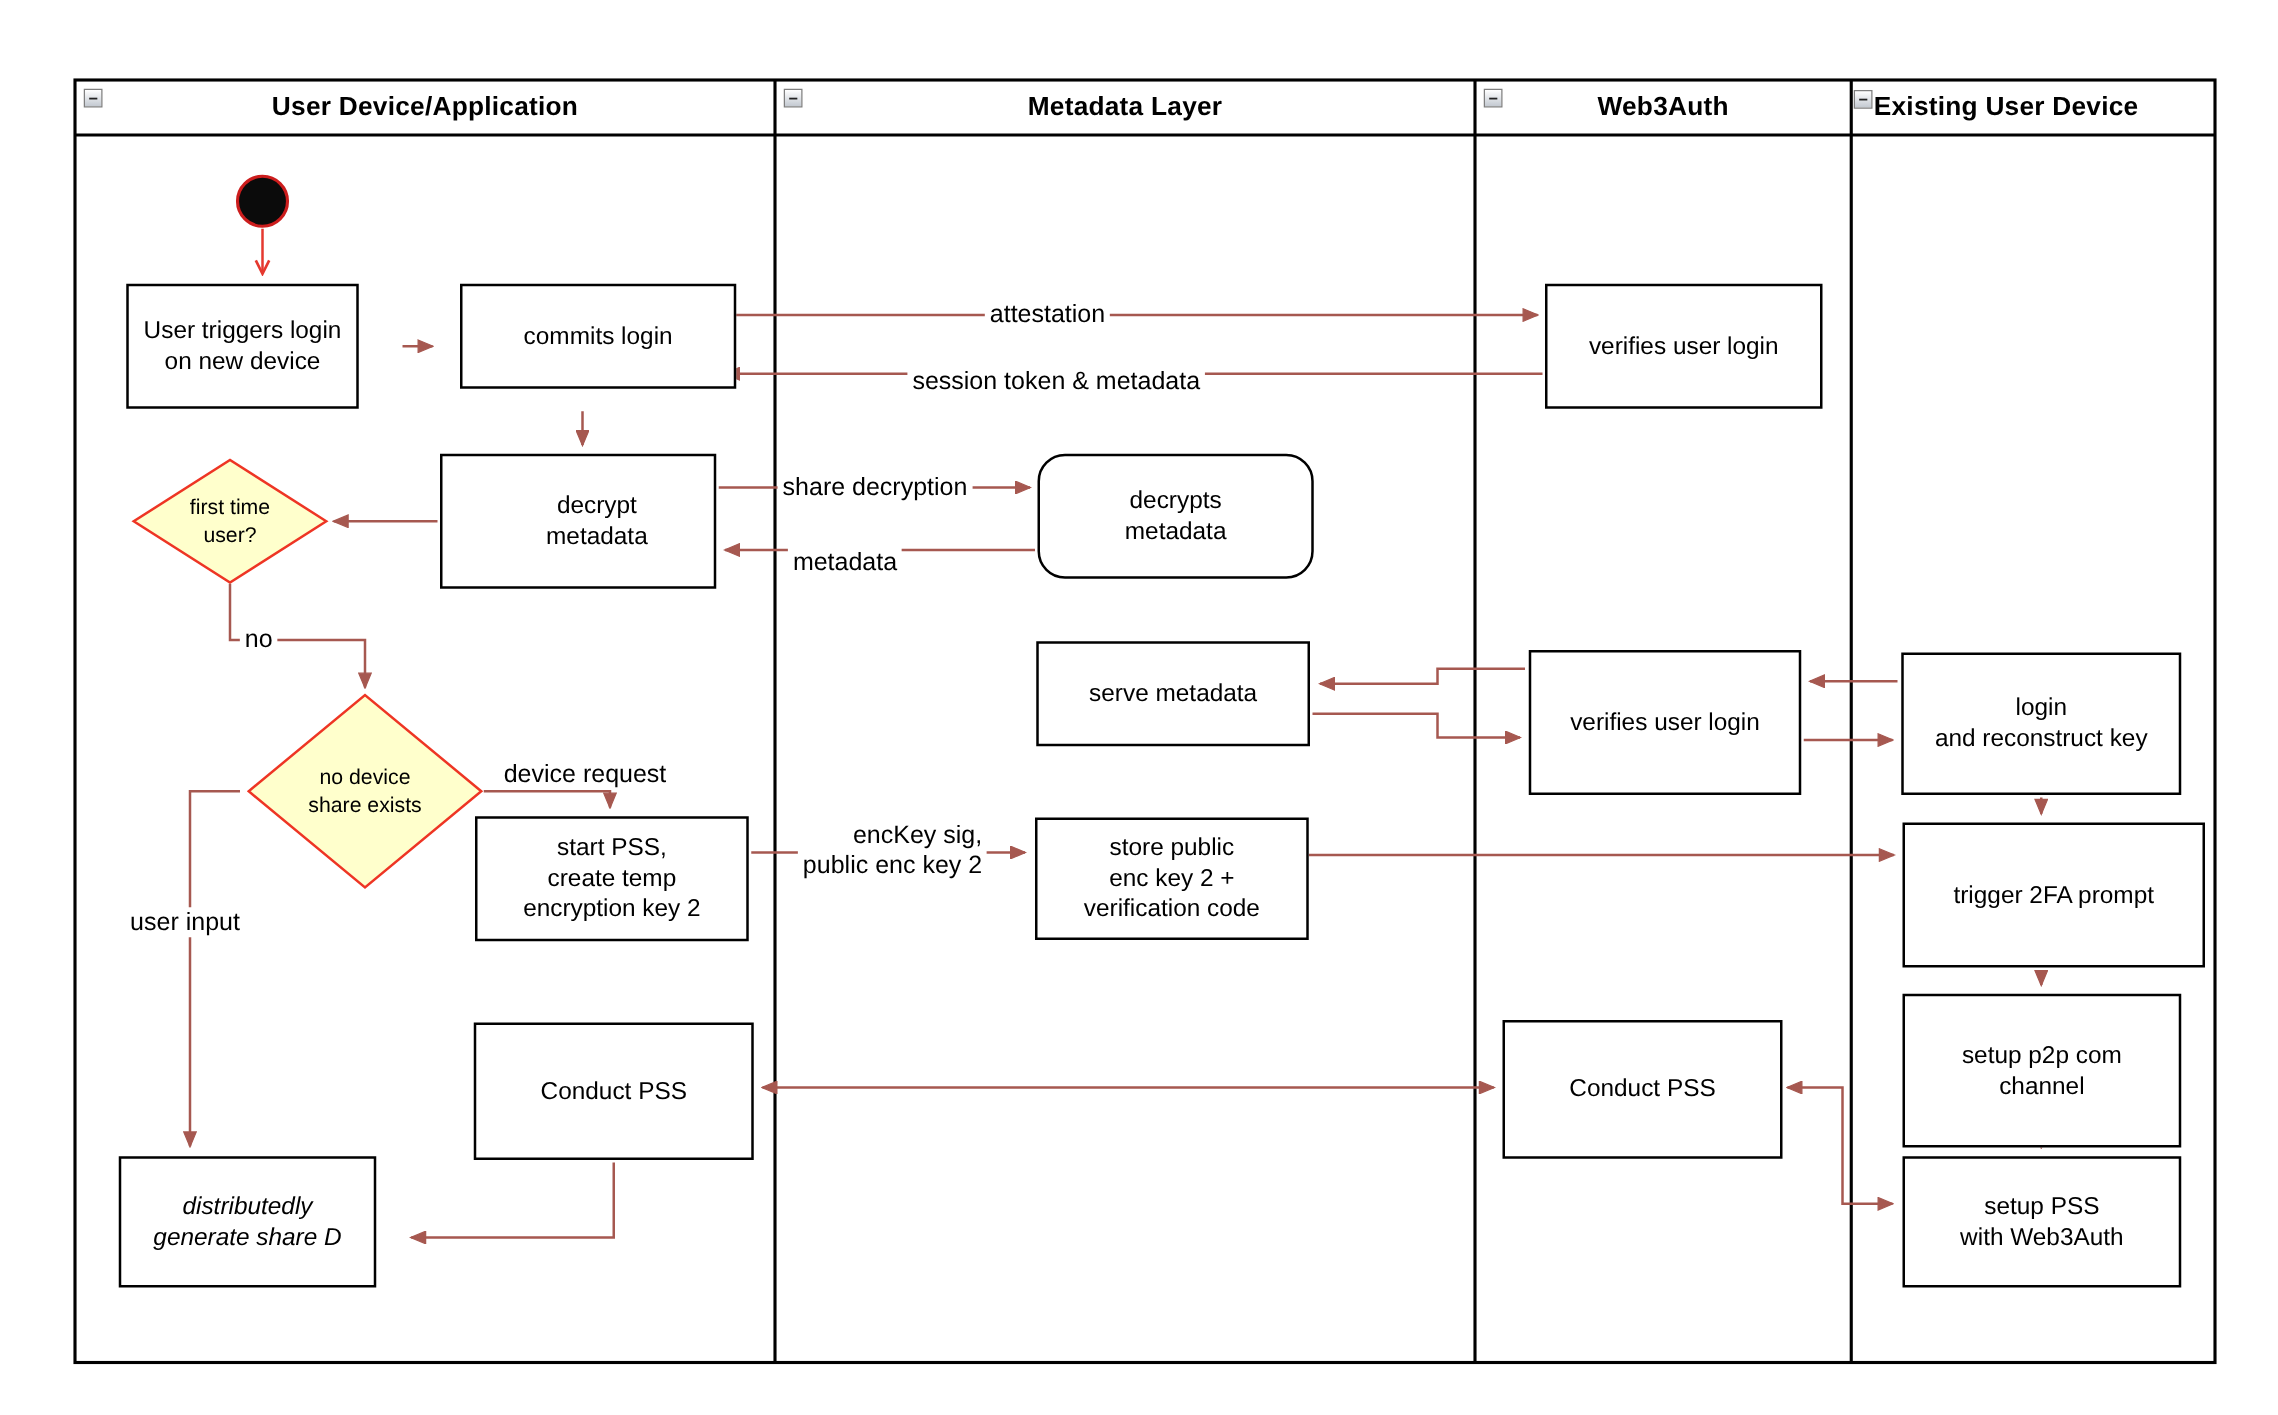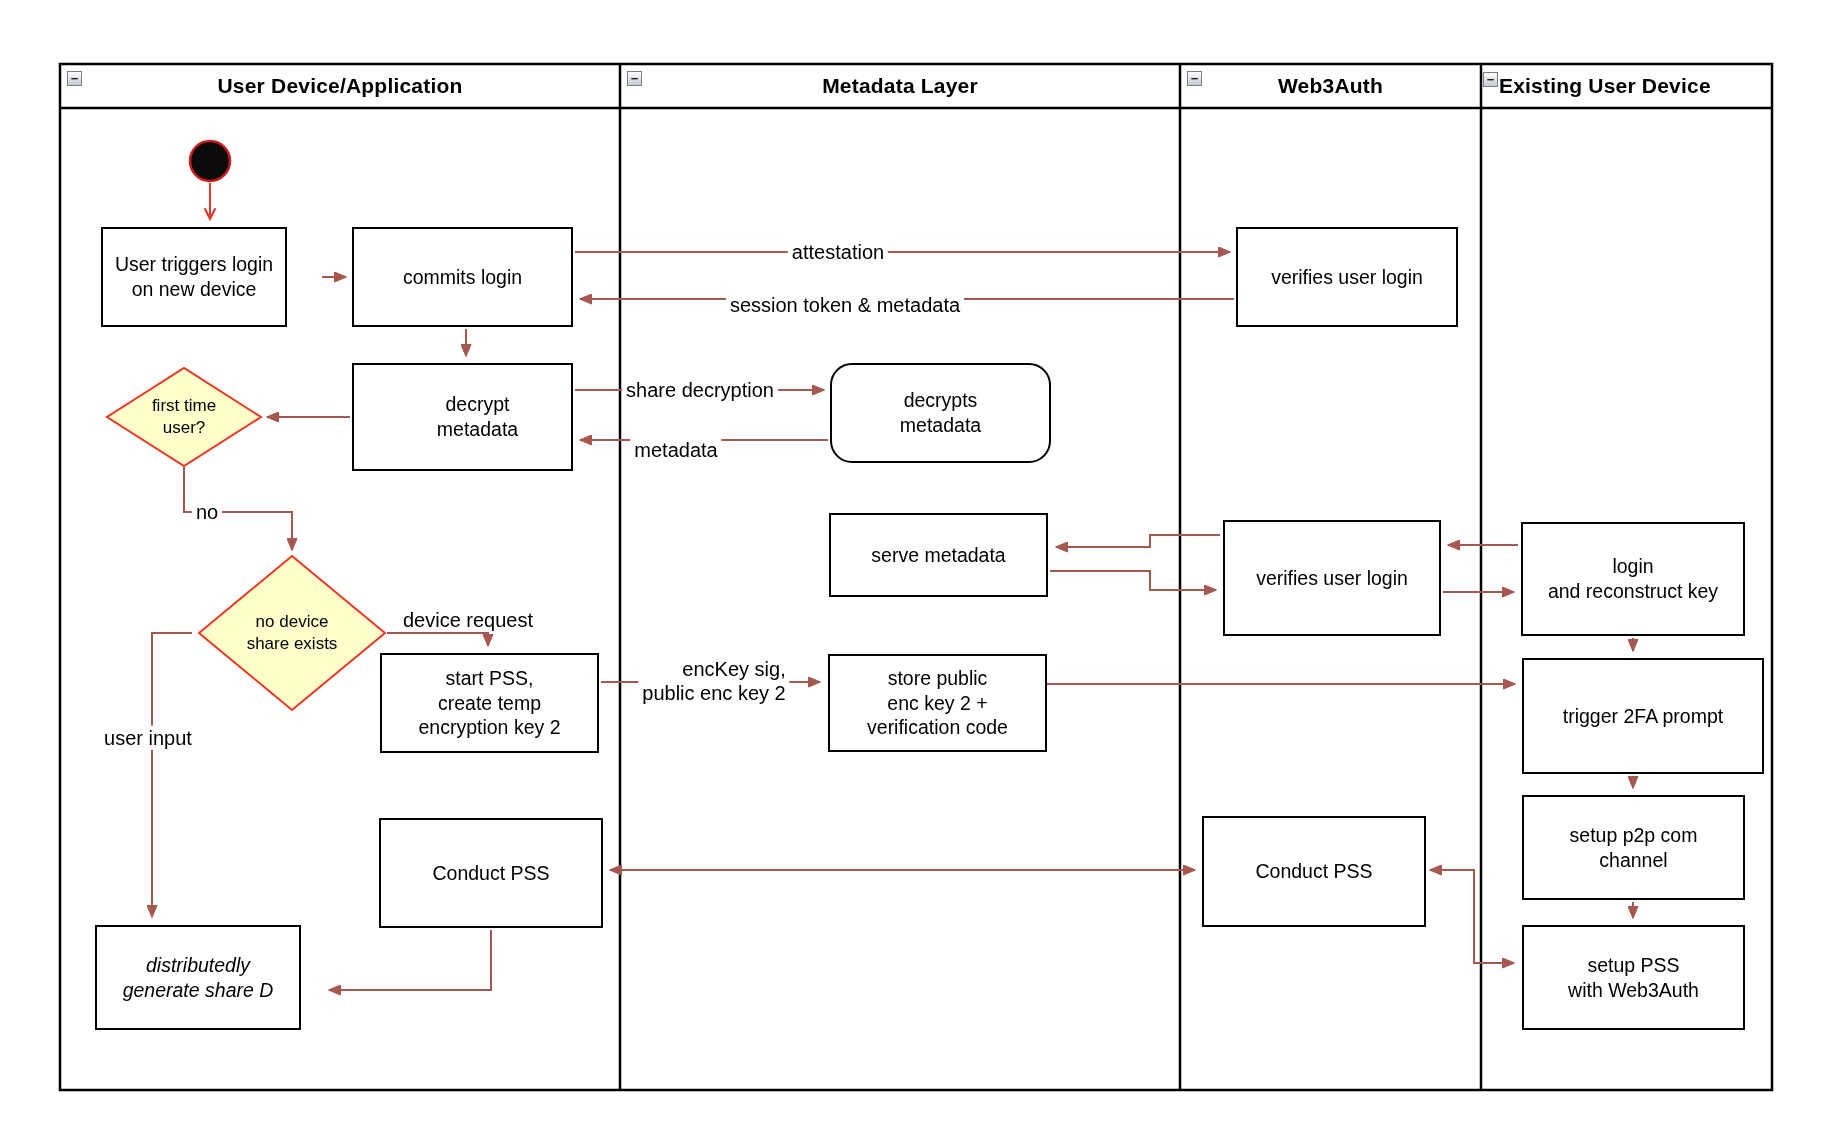--- a/index.html
+++ b/index.html
@@ -98,40 +98,40 @@
     <span>Existing User Device</span>
   </div>
 
   <div class="collapse-btn" style="left:67px;top:71px;">−</div>
   <div class="collapse-btn" style="left:627px;top:71px;">−</div>
   <div class="collapse-btn" style="left:1187px;top:71px;">−</div>
   <div class="collapse-btn" style="left:1483px;top:72px;">−</div>
 
   <div class="node" style="left:101px;top:227px;width:186px;height:100px;">User triggers login
 on new device</div>
-  <div class="node" style="left:352px;top:227px;width:221px;height:100px;">commits login</div>
+  <div class="node" style="left:368px;top:227px;width:221px;height:84px;">commits login</div>
   <div class="node" style="left:1236px;top:227px;width:222px;height:100px;">verifies user login</div>
   <div class="node" style="left:352px;top:363px;width:221px;height:108px;padding-left:36px;">decrypt
 metadata</div>
   <div class="node" style="left:830px;top:363px;width:221px;height:100px;border-radius:22px;">decrypts
 metadata</div>
   <div class="node" style="left:829px;top:513px;width:219px;height:84px;">serve metadata</div>
   <div class="node" style="left:1223px;top:520px;width:218px;height:116px;">verifies user login</div>
   <div class="node" style="left:1521px;top:522px;width:224px;height:114px;">login
 and reconstruct key</div>
   <div class="node" style="left:380px;top:653px;width:219px;height:100px;">start PSS,
 create temp
 encryption key 2</div>
   <div class="node" style="left:828px;top:654px;width:219px;height:98px;">store public
 enc key 2 +
 verification code</div>
   <div class="node" style="left:1522px;top:658px;width:242px;height:116px;">trigger 2FA prompt</div>
   <div class="node" style="left:379px;top:818px;width:224px;height:110px;">Conduct PSS</div>
   <div class="node" style="left:1202px;top:816px;width:224px;height:111px;">Conduct PSS</div>
-  <div class="node" style="left:1522px;top:795px;width:223px;height:105px;">setup p2p com
+  <div class="node" style="left:1522px;top:795px;width:223px;height:123px;">setup p2p com
 channel</div>
   <div class="node" style="left:1522px;top:925px;width:223px;height:105px;">setup PSS
 with Web3Auth</div>
   <div class="node" style="left:95px;top:925px;width:206px;height:105px;font-style:italic;">distributedly
 generate share D</div>
 
   <div class="diamond-label" style="left:184px;top:417px;">first time
 user?</div>
   <div class="diamond-label" style="left:292px;top:633px;">no device
 share exists</div>

